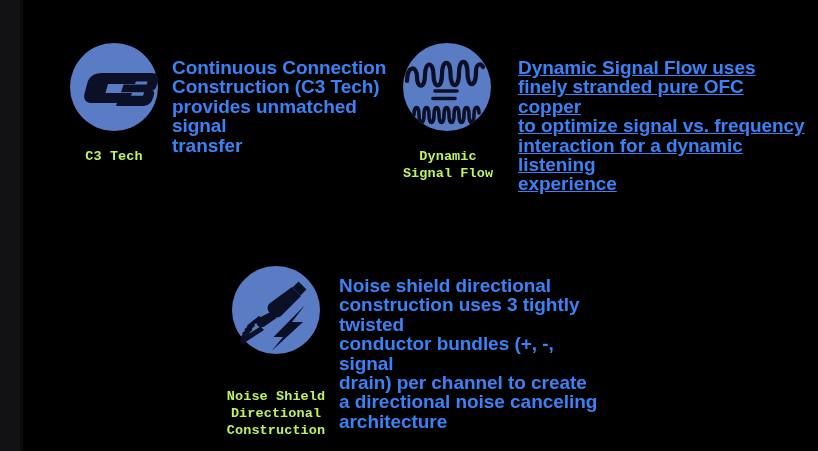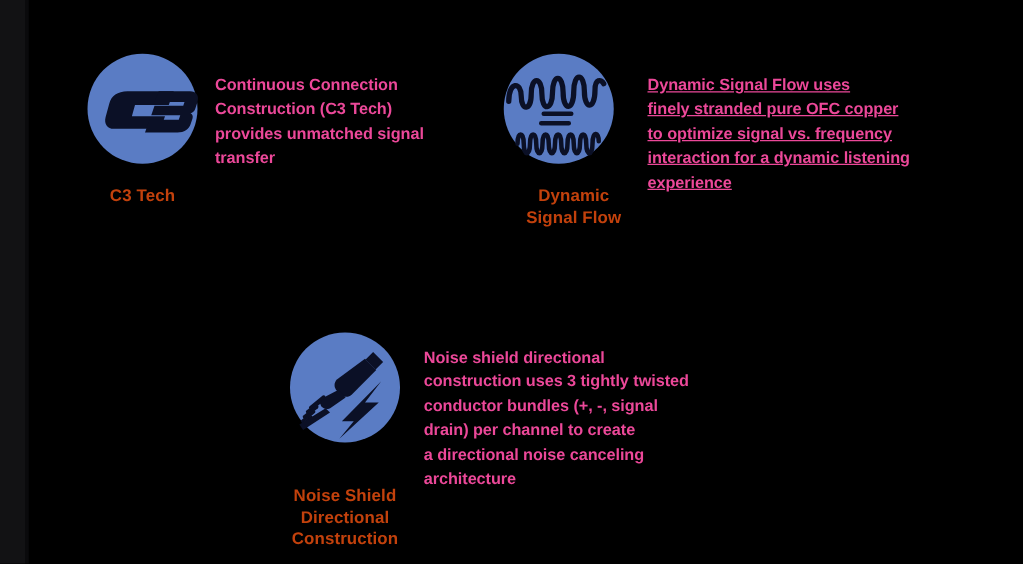--- a/index.html
+++ b/index.html
@@ -19,47 +19,47 @@
     position:absolute;
     width:88px;height:88px;border-radius:50%;
     background:#5a7cc4;
     overflow:visible;
   }
   .icon-circle svg{position:absolute;left:-6px;top:-6px;width:100px;height:100px;overflow:visible;}
 
   .icon-label{
     position:absolute;
     text-align:center;
-    color:#c2410c;
+    color:#bef264;
     font-weight:bold;
     font-size:13.5px;
     line-height:17px;
     letter-spacing:0.1px;
     white-space:pre-line;
-    font-family:Liberation Sans, sans-serif;
+    font-family:Liberation Mono, monospace;
   }
 
   .body-text{
     position:absolute;
-    color:#ec4899;
+    color:#3b82f6;
     font-weight:bold;
-    font-size:13px;
+    font-size:19px;
     line-height:19.4px;
     letter-spacing:-0.05px;
     white-space:pre-line;
     font-family:"Liberation Sans", sans-serif;
   }
 
   
   #f-c3 .icon-circle{left:70px;top:43px;}
   #f-c3 .icon-label{left:58px;top:148px;width:112px;}
   #f-c3 .body-text{left:172px;top:58px;width:225px;}
 
   #f-dsf .icon-circle{left:403px;top:43px;}
-  #f-dsf .icon-label{left:403px;top:148px;width:112px;}
+  #f-dsf .icon-label{left:392px;top:148px;width:112px;}
   #f-dsf .body-text{left:518px;top:58px;width:290px;text-decoration:underline;}
 
   #f-nsd .icon-circle{left:232px;top:266px;}
   #f-nsd .icon-label{left:218px;top:364px;width:116px;margin-top:24px;}
   #f-nsd .body-text{left:339px;top:276px;width:270px;}
 </style>
 </head>
 <body>
 
 <div id="stage">

